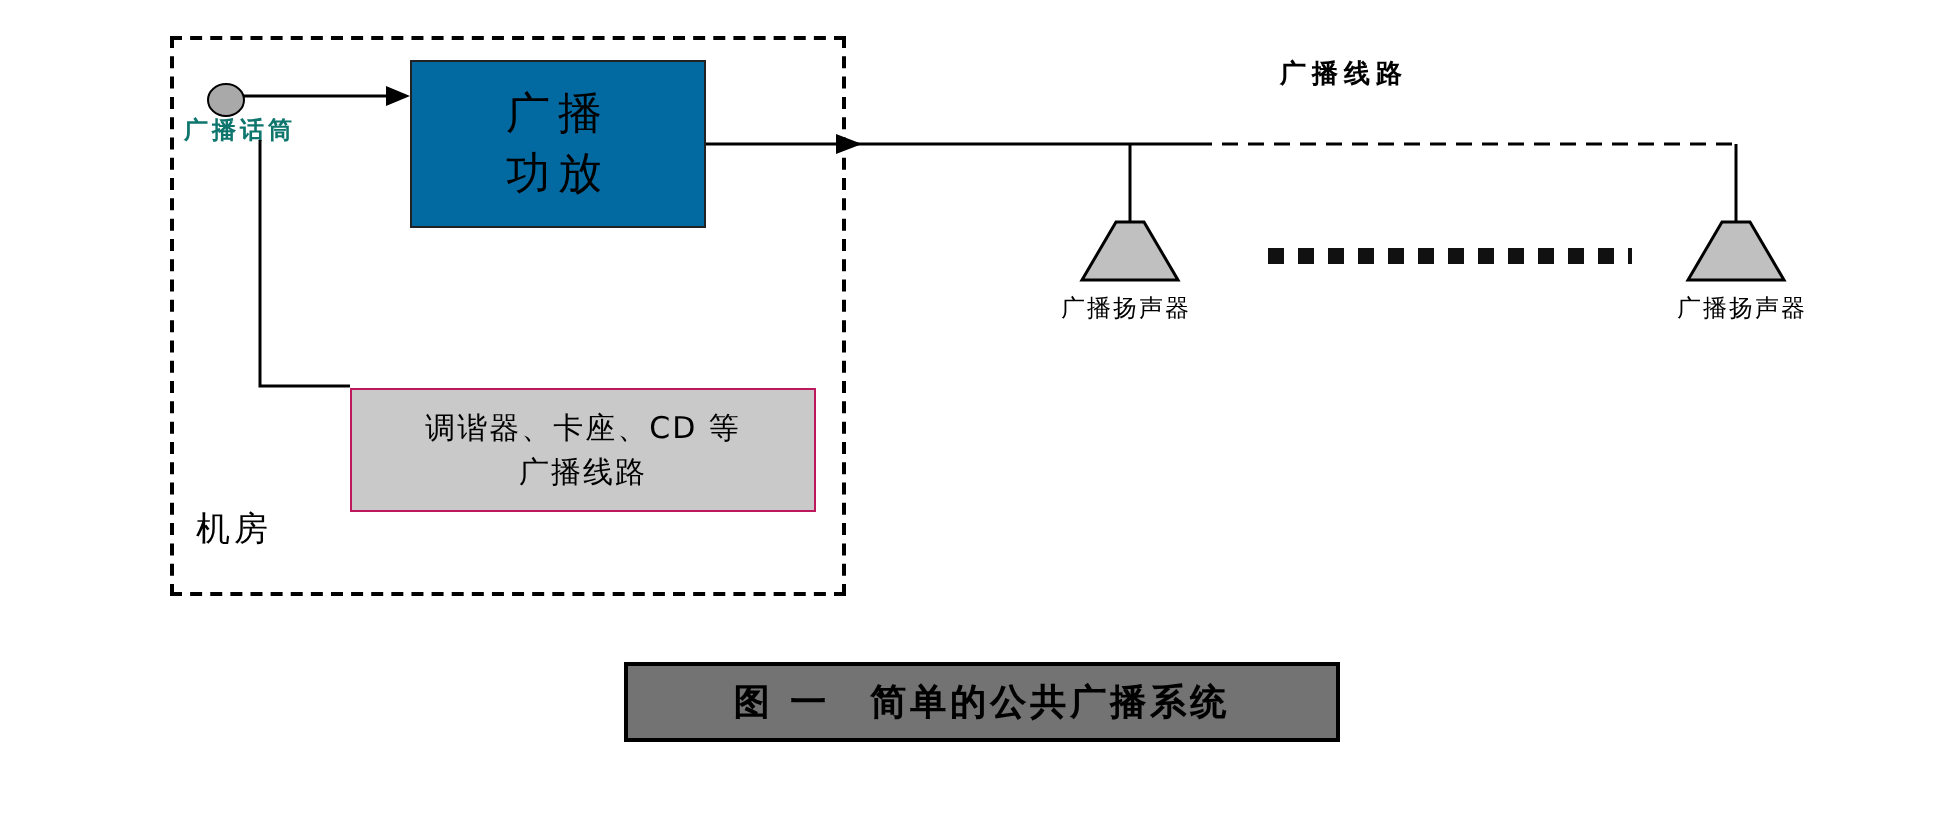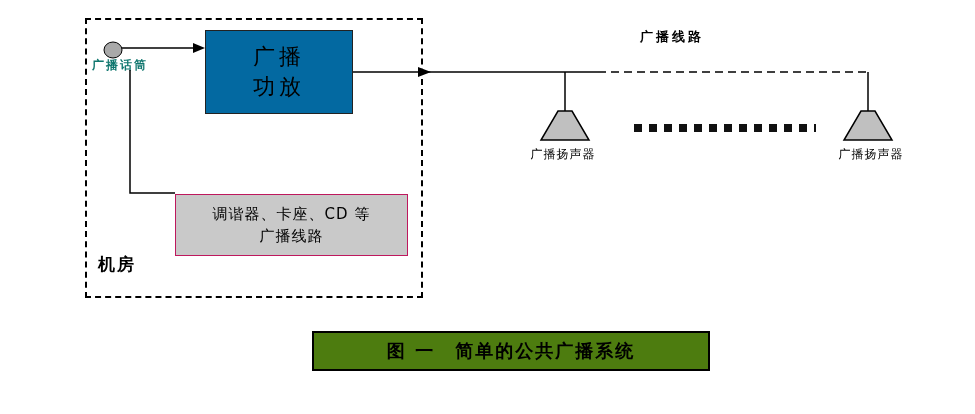--- a/index.html
+++ b/index.html
@@ -59,21 +59,21 @@
     font-size: 15px;
     letter-spacing: 1px;
     color: #000000;
     line-height: 1.5;
     margin-top: 32px;
   }
   .room-label {
     position: absolute;
     left: 98px; top: 253px;
     font-size: 17px;
-    font-weight: bold;
+    font-weight: normal;
     letter-spacing: 2px;
     color: #000000;
   }
   .mic-label {
     position: absolute;
     left: 92px; top: 57px;
     font-size: 12px;
     font-weight: bold;
     letter-spacing: 2px;
     color: #0f766e;
@@ -94,24 +94,24 @@
     font-size: 12px;
     font-weight: normal;
     letter-spacing: 1px;
     color: #000000;
   }
   .speaker-label.first  { left: 498px; }
   .speaker-label.second { left: 806px; }
   .caption-box {
     position: absolute;
     left: 312px; top: 331px;
-    width: 398px; height: 40px;
+    width: 358px; height: 40px;
     border: 2px solid #000000;
     box-sizing: border-box;
-    background: #4d7c0f;
+    background: #737373;
     display: flex;
     align-items: center;
     justify-content: center;
     font-size: 18px;
     font-weight: bold;
     letter-spacing: 2px;
     color: #000000;
   }
 </style>
 </head>

